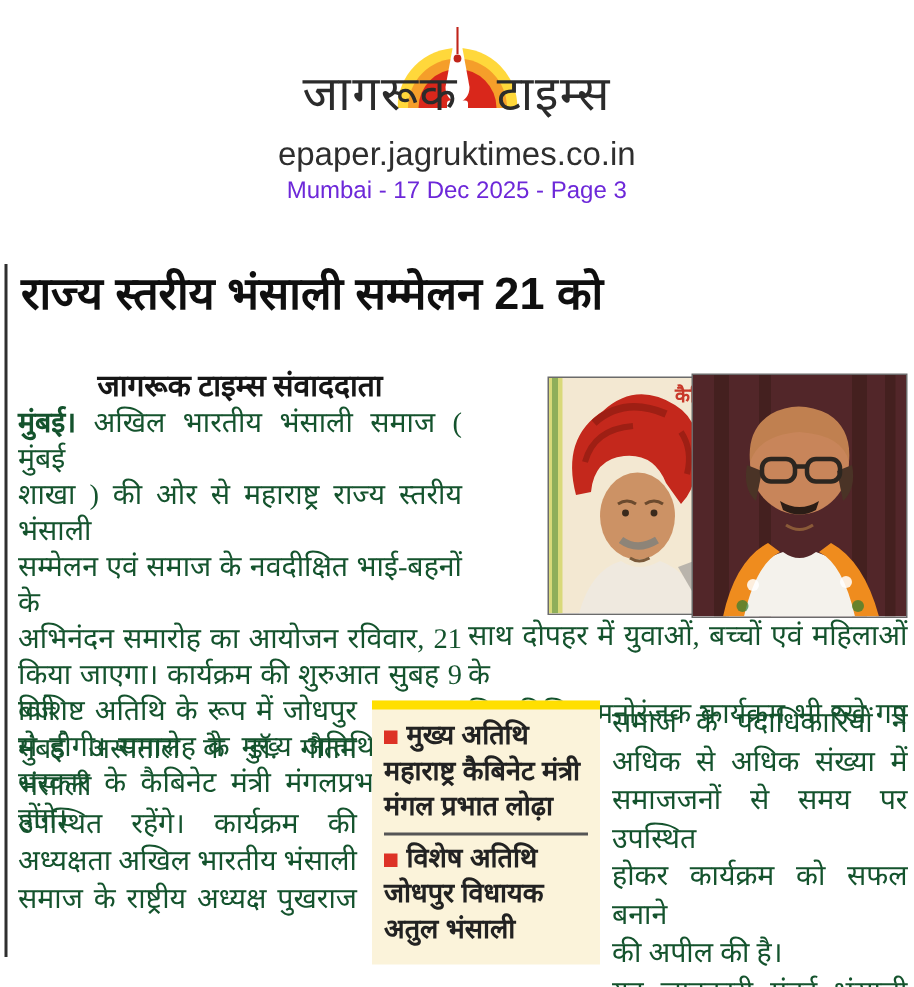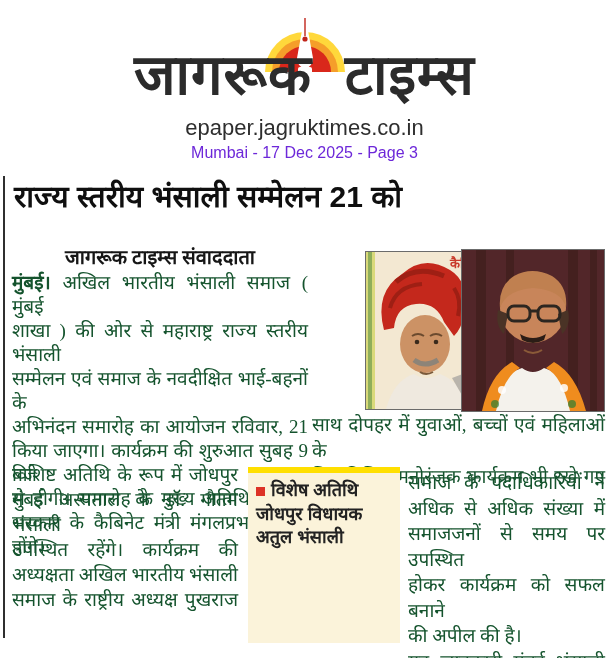--- a/index.html
+++ b/index.html
@@ -4,21 +4,21 @@
 <style>
   html,body{margin:0;padding:0;background:#ffffff;}
   #page{position:relative;width:609px;height:658px;background:#ffffff;overflow:hidden;
         font-family:"Liberation Serif","DejaVu Serif",serif;color:#1d1d1d;}
 
   
   .masthead{position:absolute;top:0;left:0;width:609px;height:176px;text-align:center;}
   .emblem{position:absolute;left:50%;top:10px;transform:translateX(-50%);z-index:1;}
   .logo-text{position:relative;z-index:2;margin-top:46px;line-height:1.05;
              font-family:"Liberation Sans","DejaVu Sans",sans-serif;
-             font-weight:bold;font-size:56px;color:#2b2b2b;word-spacing:16px;letter-spacing:1px;}
+             font-weight:normal;font-size:32px;color:#2b2b2b;word-spacing:16px;letter-spacing:1px;}
   .website{position:relative;z-index:2;margin-top:10px;font-size:22px;color:#2e2e2e;
            font-family:"Liberation Sans","DejaVu Sans",sans-serif;}
   .edition{position:relative;z-index:2;margin-top:3px;font-size:16px;color:#6d28d9;
            font-family:"Liberation Sans","DejaVu Sans",sans-serif;}
 
   
   .left-rule{position:absolute;left:3px;top:176px;width:2px;height:462px;background:#2f2f2f;}
   .headline{position:absolute;left:14px;top:180px;width:585px;
             font-family:"Liberation Sans","DejaVu Sans",sans-serif;
             font-weight:bold;font-size:30px;line-height:1.1;color:#0f0f0f;white-space:nowrap;}
@@ -144,20 +144,23 @@
       <circle cx="110" cy="154" r="4" fill="#2e7d32" opacity="0.7"></circle>
     </svg>
   </div>
 
   <div class="bodycol below-photos">
     <div class="ln">साथ दोपहर में युवाओं, बच्चों एवं महिलाओं के</div>
     <div class="ln end">लिए विभिन्न मनोरंजक कार्यक्रम भी रखे गए हैं।</div>
   </div>
 
   <div class="hl-box">
+    <div class="hl-item first">
+      <span class="hl-bullet"></span><span>मुख्य अतिथि महाराष्ट्र कैबिनेट मंत्री मंगल प्रभात लोढ़ा</span>
+    </div>
     <div class="hl-item">
       <span class="hl-bullet"></span><span>विशेष अतिथि जोधपुर विधायक अतुल भंसाली</span>
     </div>
   </div>
 
   <div class="bodycol col-right-narrow">
     <div class="ln">समाज के पदाधिकारियों ने</div>
     <div class="ln">अधिक से अधिक संख्या में</div>
     <div class="ln">समाजजनों से समय पर उपस्थित</div>
     <div class="ln">होकर कार्यक्रम को सफल बनाने</div>

